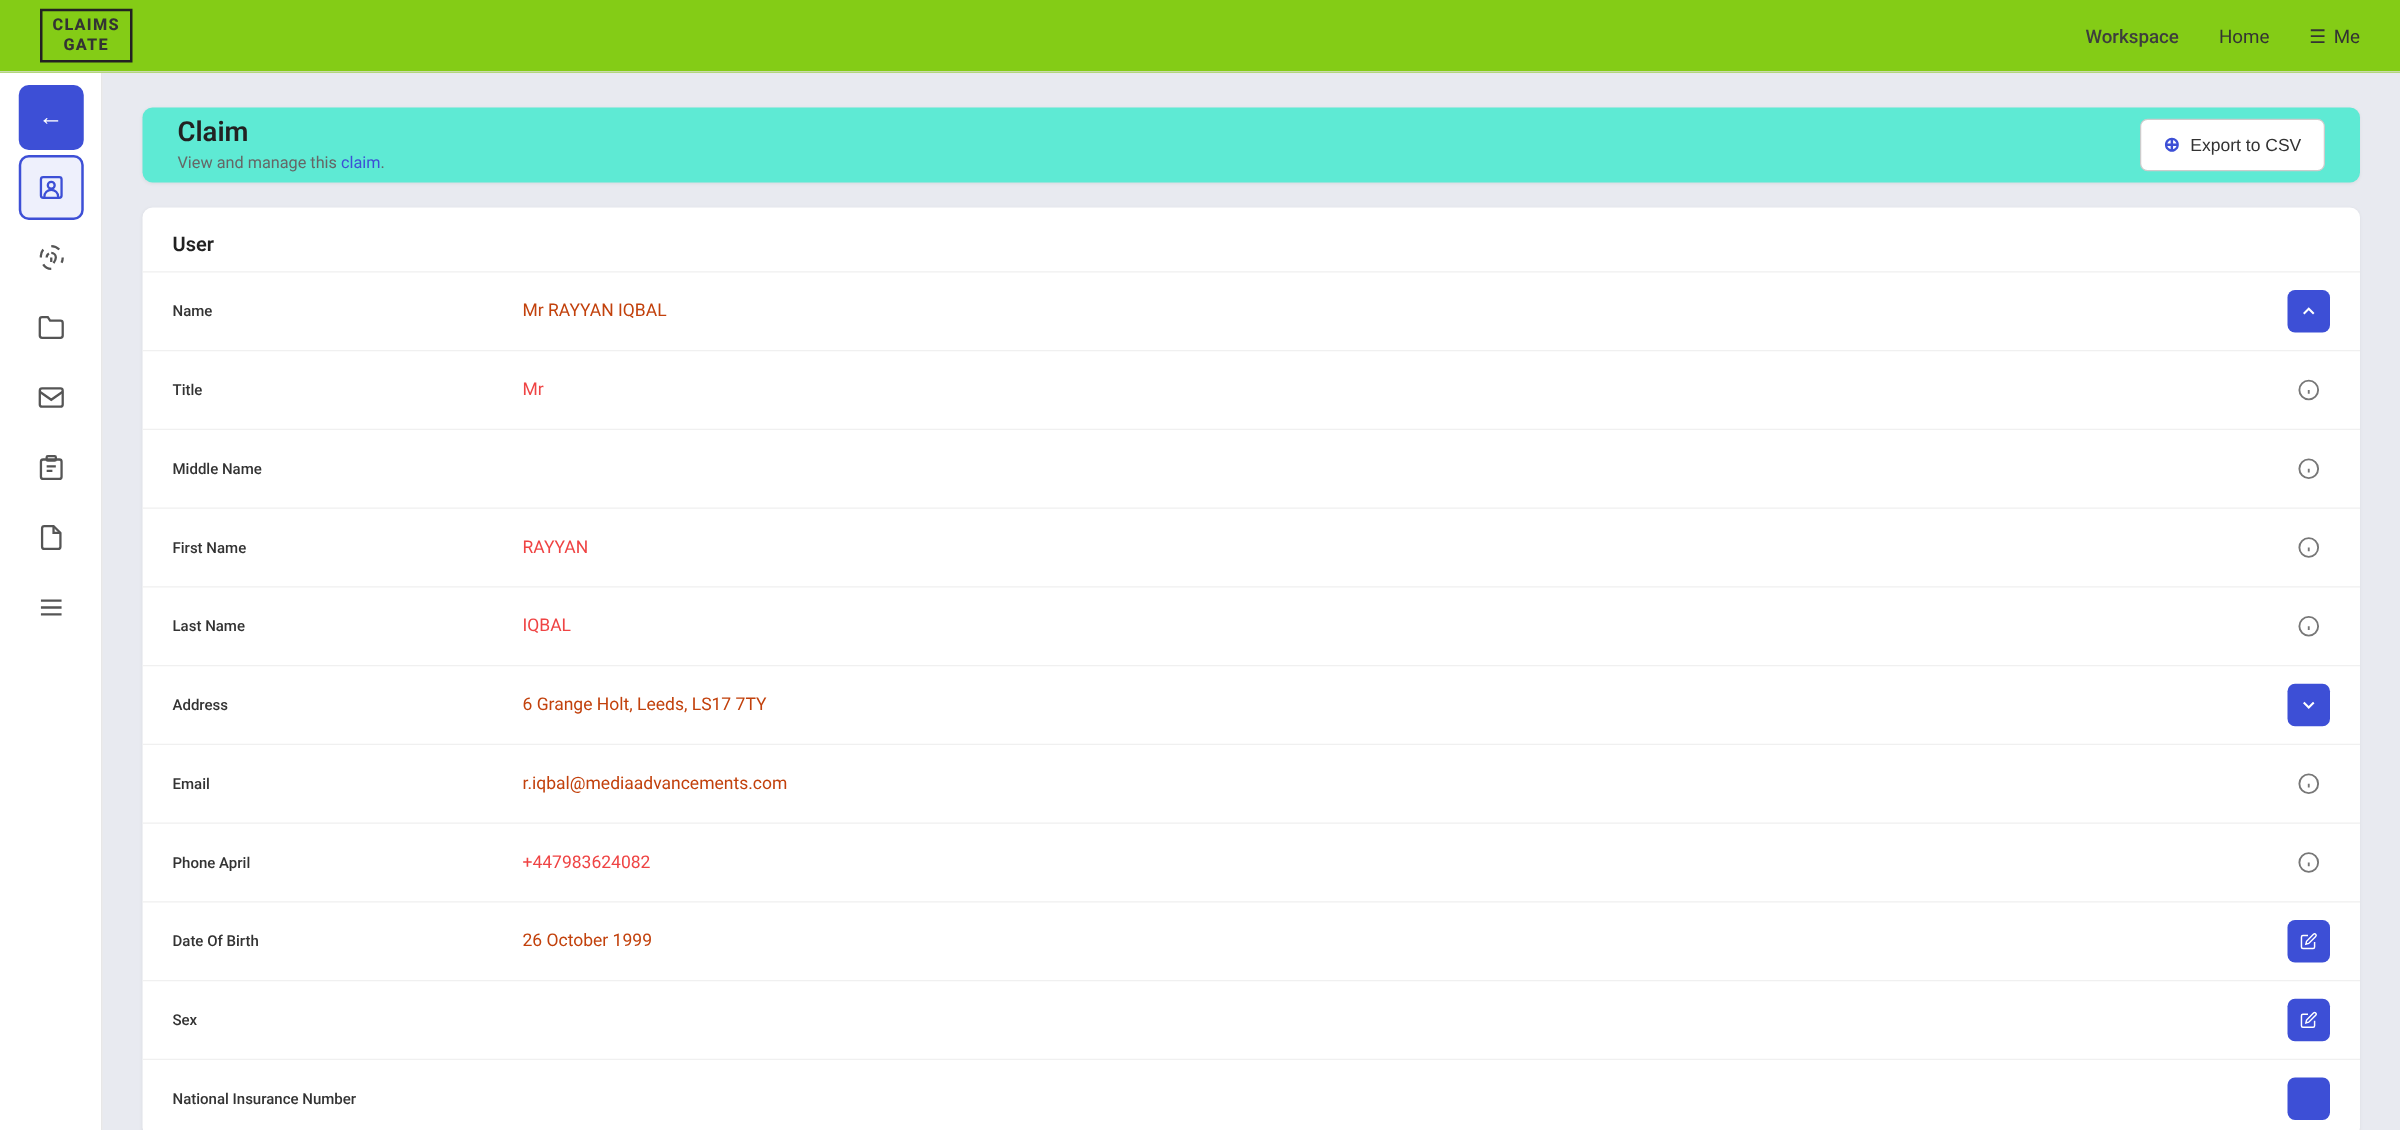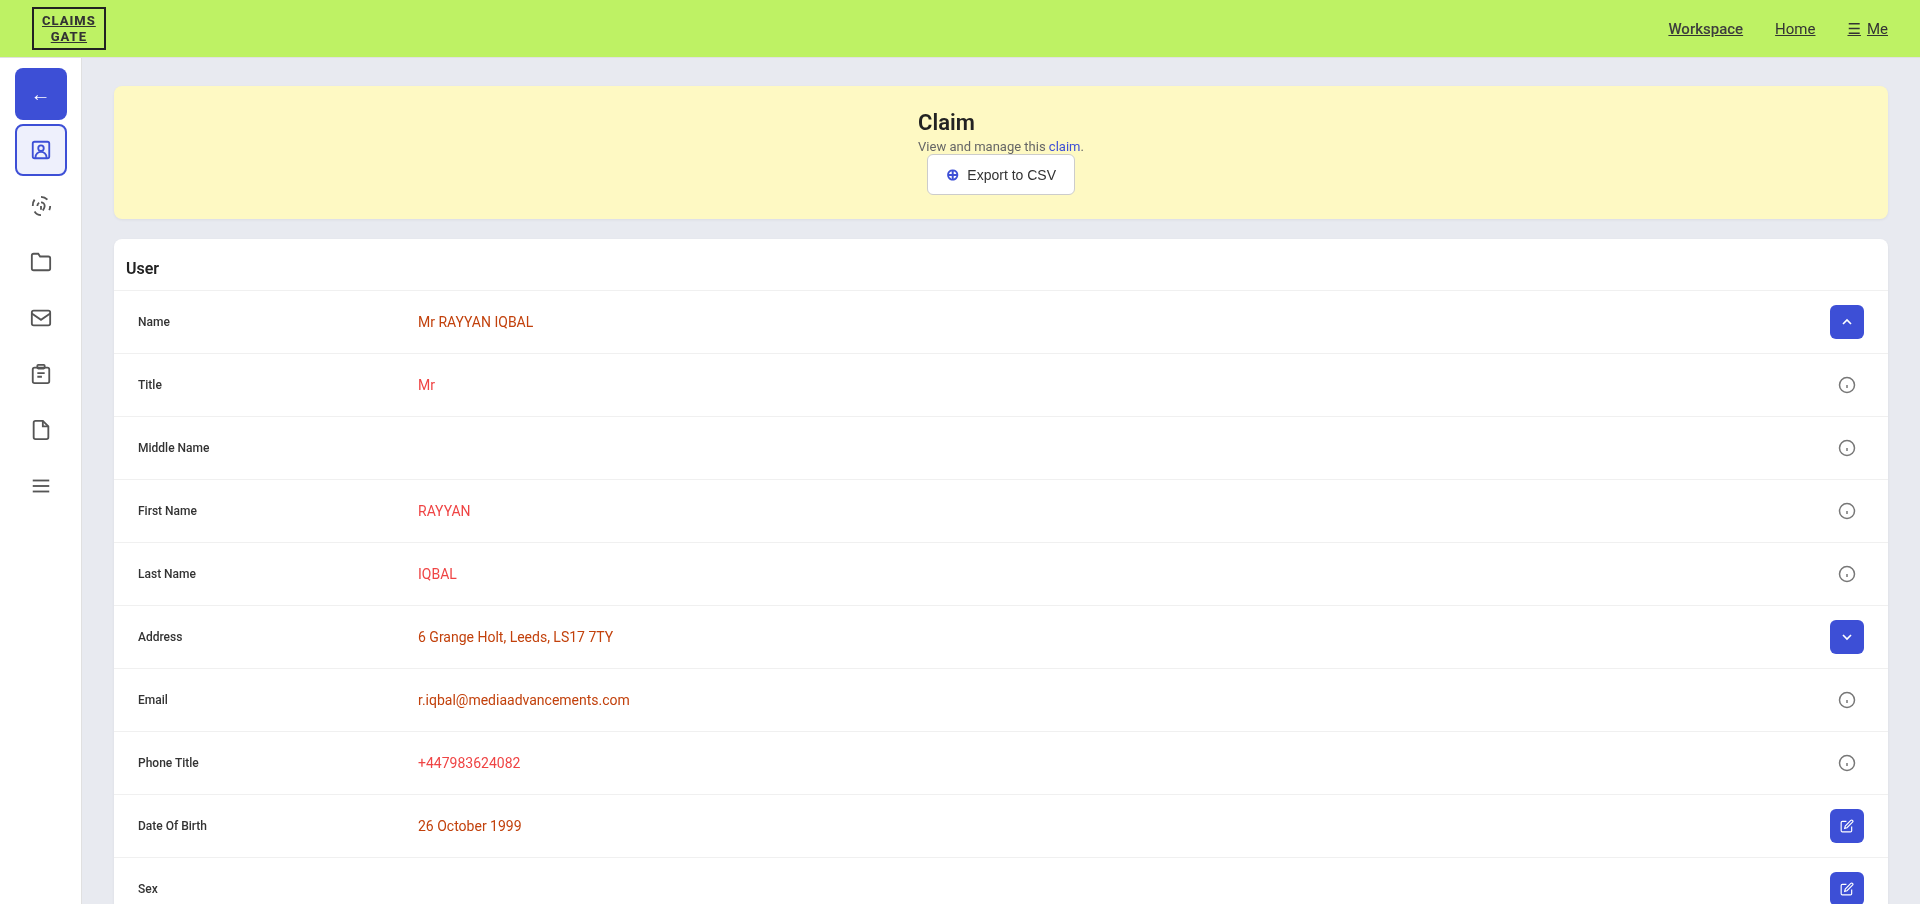--- a/index.html
+++ b/index.html
@@ -5,33 +5,32 @@
     * { box-sizing: border-box; margin: 0; padding: 0; }
     body {
       font-family: -apple-system, BlinkMacSystemFont, 'Segoe UI', Roboto, sans-serif;
       background: #e8eaf0;
       min-height: 904px;
       color: #333;
     }
 
     
     .top-nav {
-      background: #bef264;
+      background: #84cc16;
       height: 58px;
       display: flex;
       align-items: center;
       justify-content: space-between;
       padding: 0 32px;
       border-bottom: 1px solid #e0e0e0;
       position: fixed;
       top: 0;
       left: 0;
       right: 0;
       z-index: 100;
-      text-decoration: underline;
     }
     .logo-box {
       border: 2px solid #222;
       padding: 4px 8px;
       font-weight: 800;
       font-size: 13px;
       line-height: 1.2;
       letter-spacing: 1px;
       text-align: center;
     }
@@ -103,29 +102,28 @@
     }
 
     
     .main-content {
       flex: 1;
       padding: 28px 32px;
     }
 
     
     .page-header-card {
-      background: #fef9c3;
+      background: #5eead4;
       border-radius: 8px;
-      padding: 24px 28px;
+      padding: 8px 28px;
       display: flex;
       align-items: center;
       justify-content: space-between;
       margin-bottom: 20px;
       box-shadow: 0 1px 3px rgba(0,0,0,0.06);
-      flex-direction: column;
     }
     .page-title {
       font-size: 22px;
       font-weight: 600;
       color: #222;
       margin-bottom: 4px;
     }
     .page-subtitle {
       font-size: 13px;
       color: #666;
@@ -156,21 +154,21 @@
     .section-card {
       background: #fff;
       border-radius: 8px;
       box-shadow: 0 1px 3px rgba(0,0,0,0.06);
       overflow: hidden;
     }
     .section-title {
       font-size: 16px;
       font-weight: 600;
       color: #222;
-      padding: 20px 12px 12px;
+      padding: 20px 24px 12px;
     }
     .info-row {
       display: flex;
       align-items: center;
       border-top: 1px solid #f0f0f0;
       padding: 14px 24px;
       min-height: 52px;
     }
     .info-label {
       width: 280px;
@@ -389,21 +387,21 @@
             <svg width="18" height="18" viewBox="0 0 24 24" fill="none" stroke="#777" stroke-width="2">
                 <circle cx="12" cy="12" r="10"></circle>
                 <line x1="12" y1="8" x2="12" y2="8" stroke-width="3"></line>
                 <line x1="12" y1="12" x2="12" y2="16"></line>
               </svg>
           </button>
         </div>
       </div>
 
       <div class="info-row">
-        <div class="info-label">Phone Title</div>
+        <div class="info-label">Phone April</div>
         <div class="info-value">+447983624082</div>
         <div class="row-action">
           <button class="action-btn info">
             <svg width="18" height="18" viewBox="0 0 24 24" fill="none" stroke="#777" stroke-width="2">
                 <circle cx="12" cy="12" r="10"></circle>
                 <line x1="12" y1="8" x2="12" y2="8" stroke-width="3"></line>
                 <line x1="12" y1="12" x2="12" y2="16"></line>
               </svg>
           </button>
         </div>

